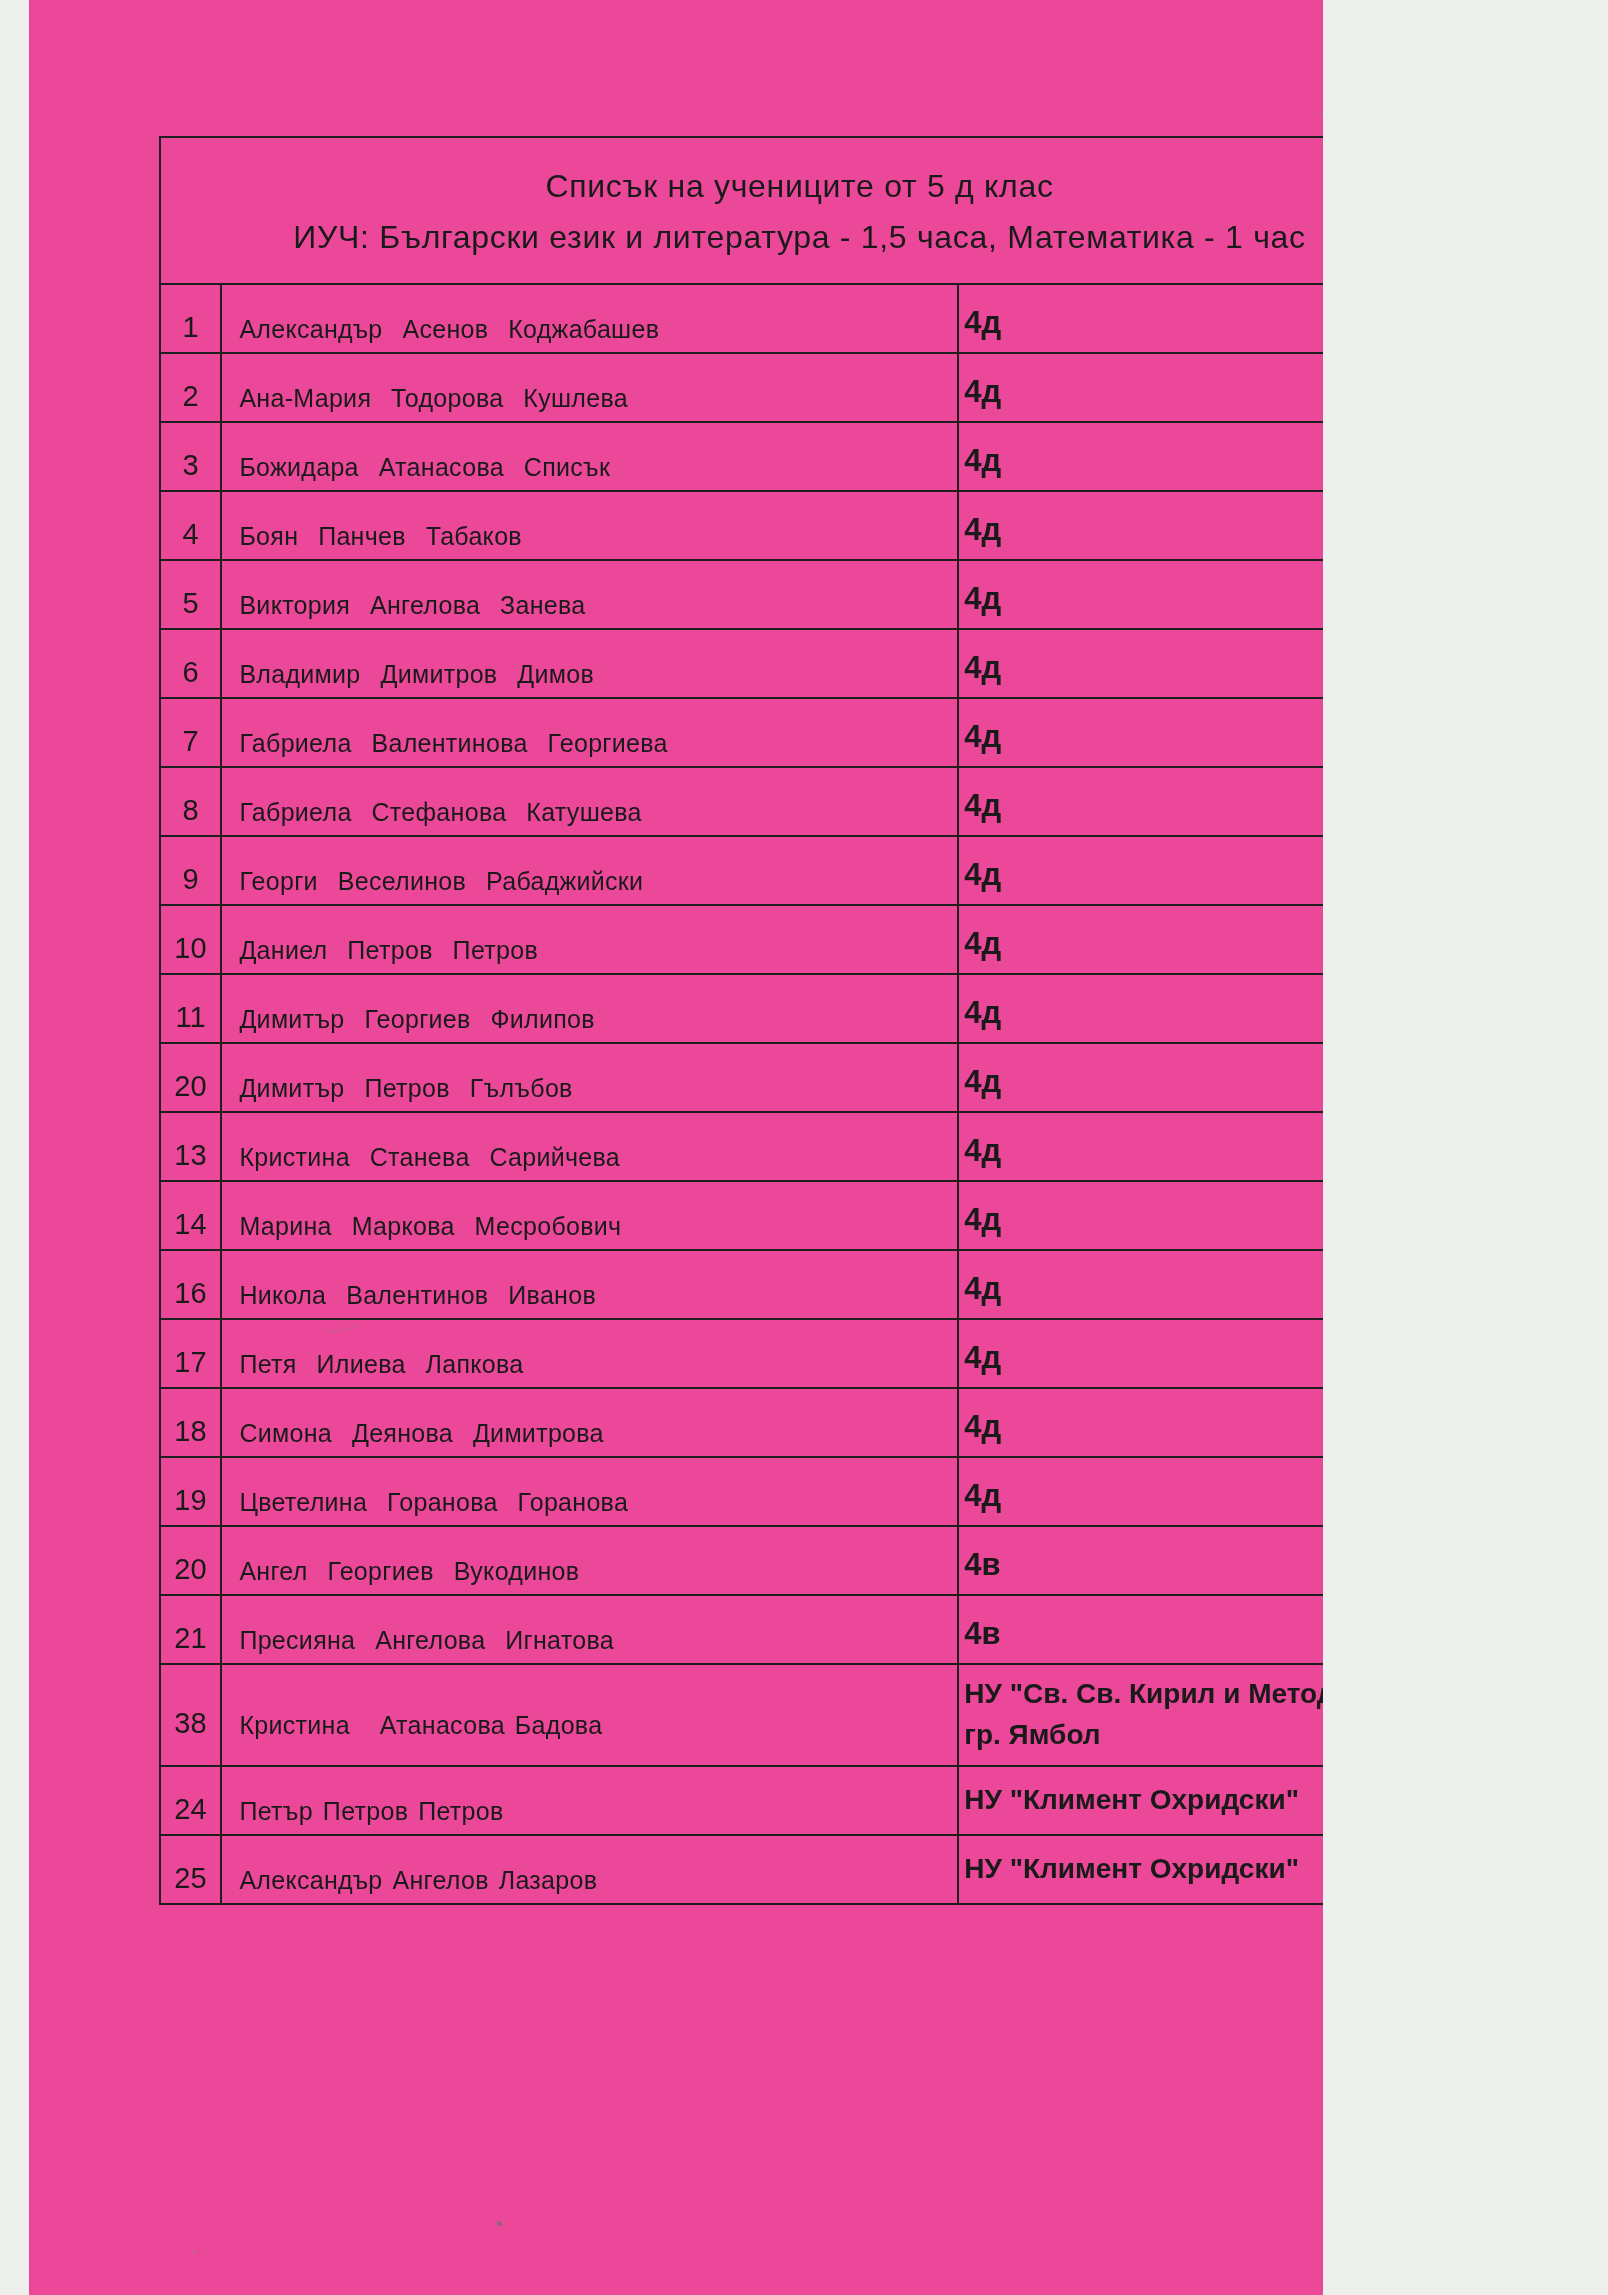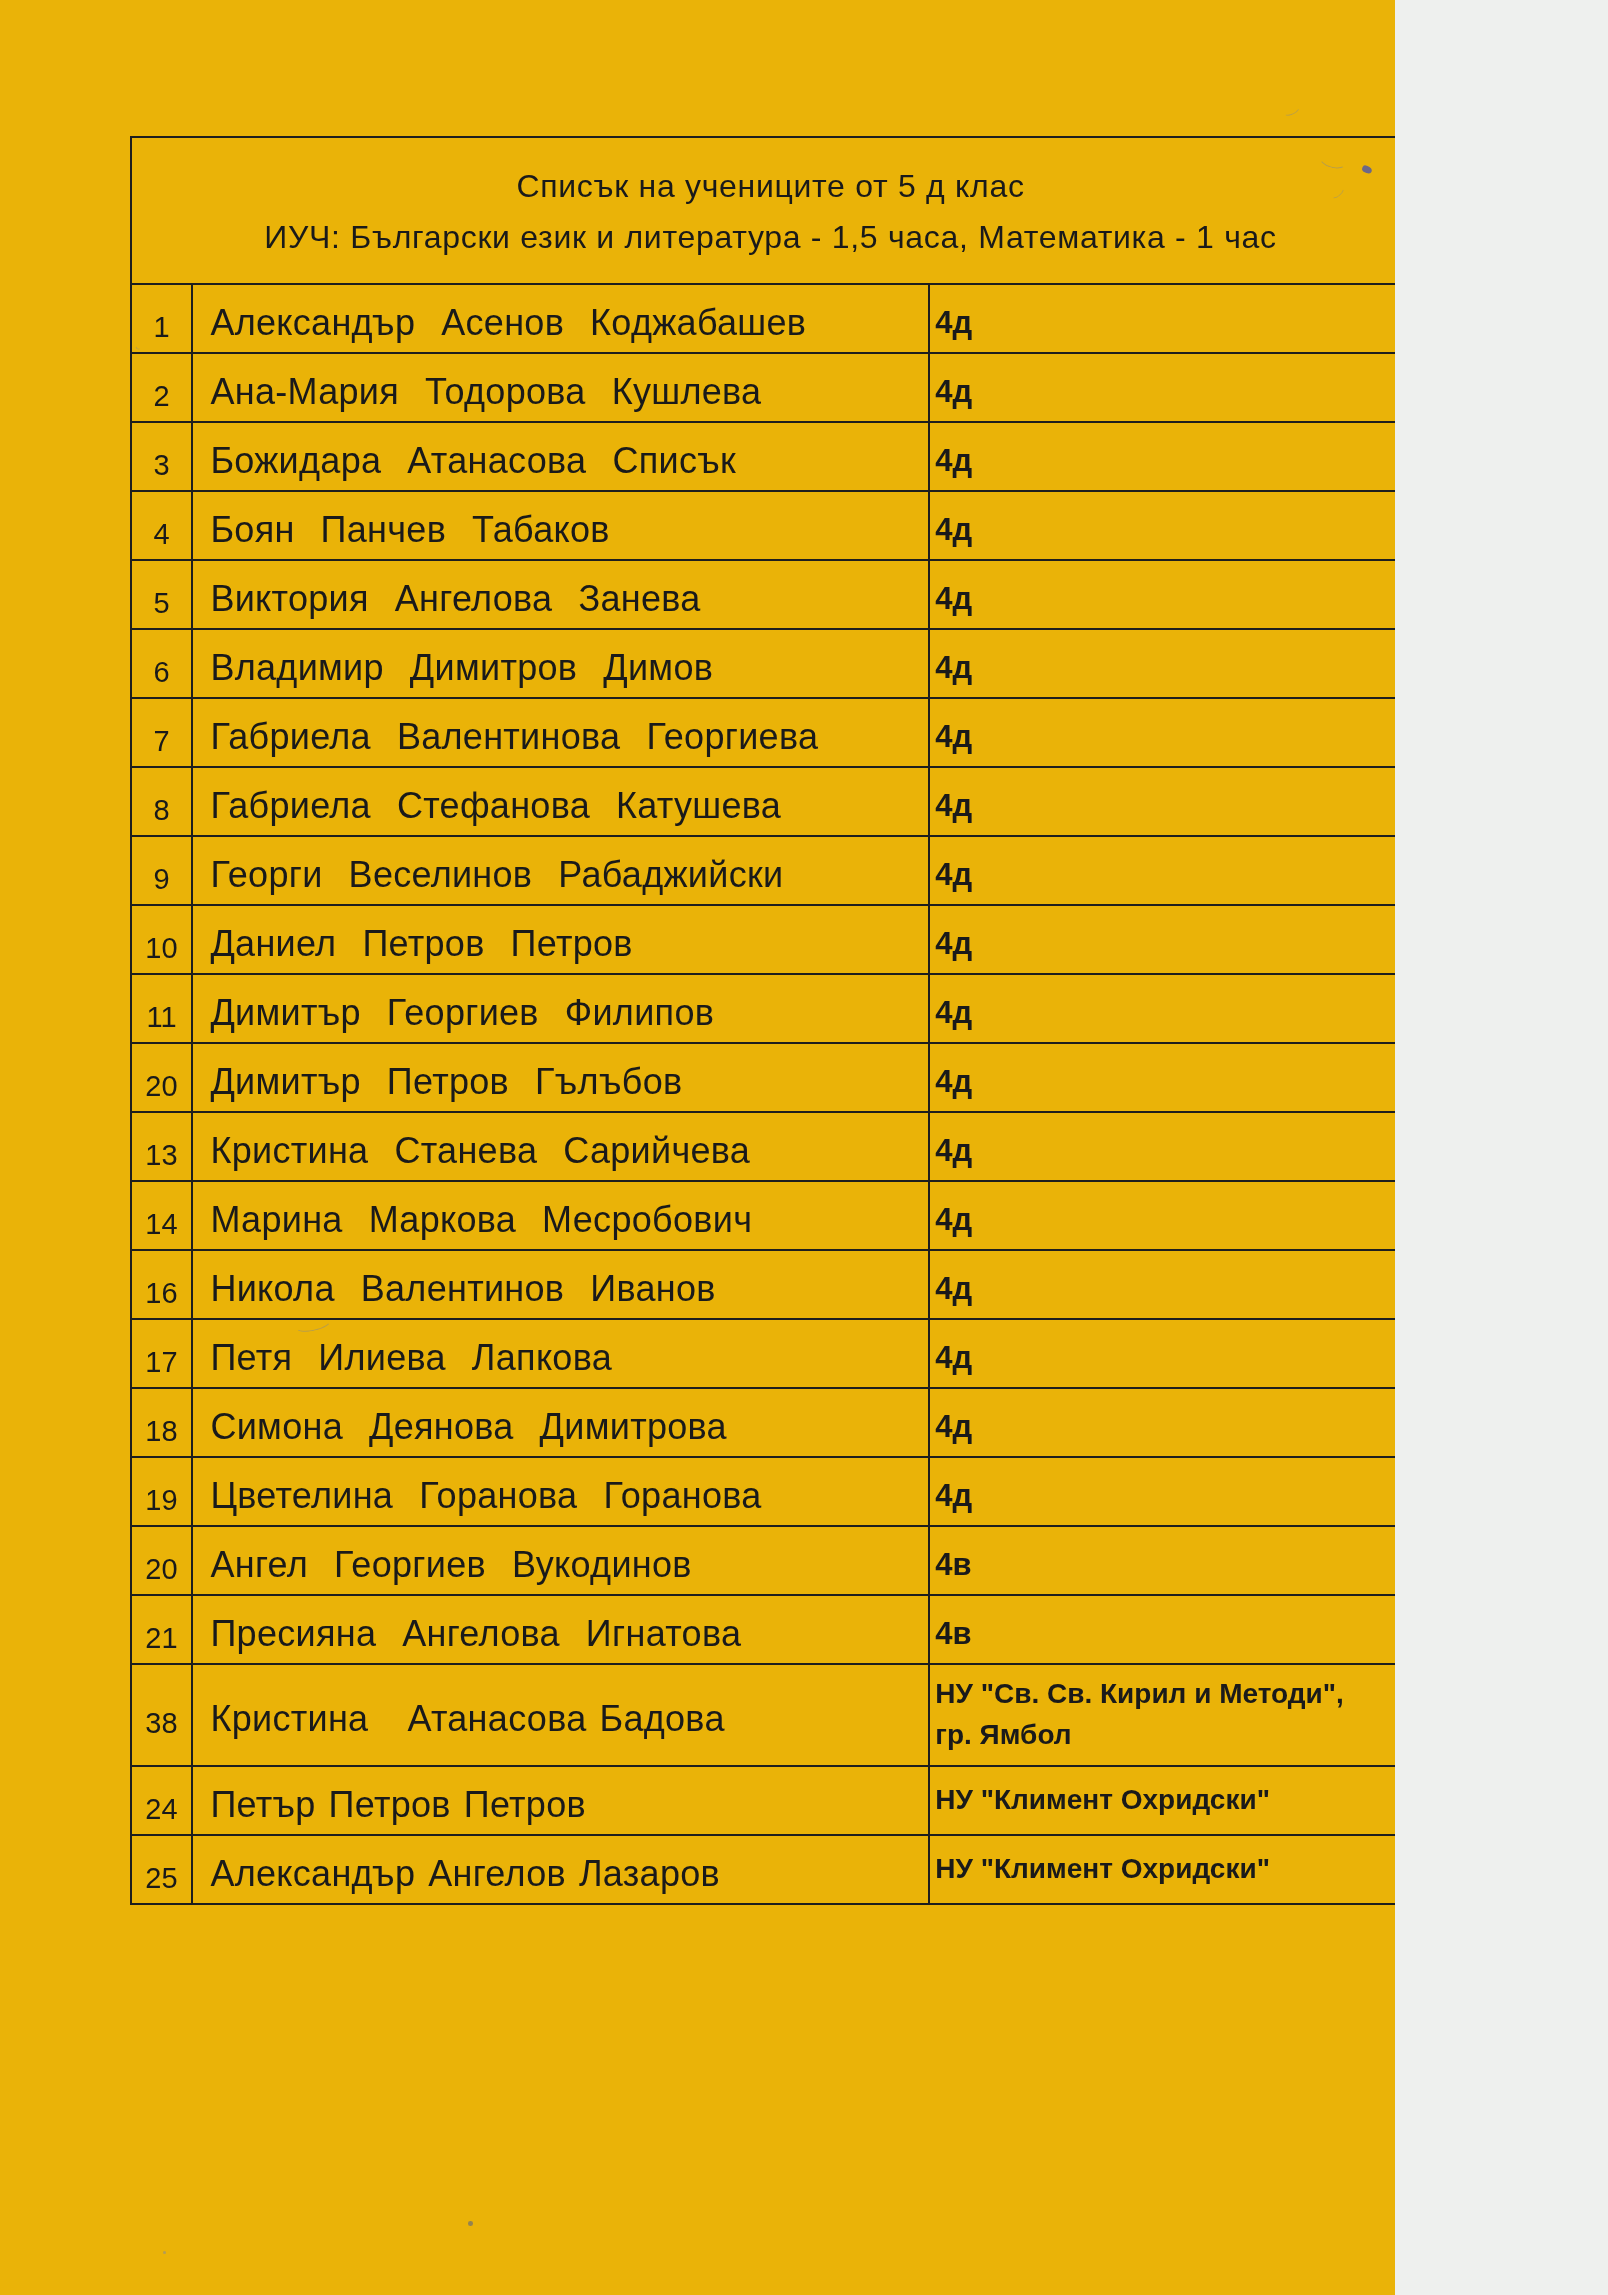--- a/index.html
+++ b/index.html
@@ -3,23 +3,24 @@
 <meta charset="utf-8">
 <style>
   html,body{margin:0;padding:0;}
   body{
     width:1609px;height:2295px;
     background:#eef0ee;
     font-family:"Liberation Sans","DejaVu Sans",sans-serif;
   }
   .page{
     position:relative;
-    width:1395px;height:2295px;
-    background:#eab308;
+    width:1294px;height:2295px;
+    background:#ec4899;
     overflow:hidden;
+    margin-left:29px;
   }
   
   table.doc{
     position:absolute;
     left:130px;top:136px;
     width:1280px;
     border-collapse:collapse;
     table-layout:fixed;
     background:transparent;
   }
@@ -40,21 +41,21 @@
   tbody tr.tall{height:102px;}
   td.cell-num{
     text-align:center;
     vertical-align:bottom;
     padding:0 2.7px 8px 2.7px;
     font-size:29px;
   }
   td.cell-name{
     vertical-align:bottom;
     padding:0 6.7px 8px 17.4px;
-    font-size:36px;
+    font-size:25px;
     letter-spacing:0.3px;
     word-spacing:2.7px;
     white-space:pre-wrap;
     overflow:hidden;
   }
   td.cell-class{
     text-align:left;
     vertical-align:bottom;
     padding:0 5.3px 10.7px 5.3px;
     font-size:31px;

